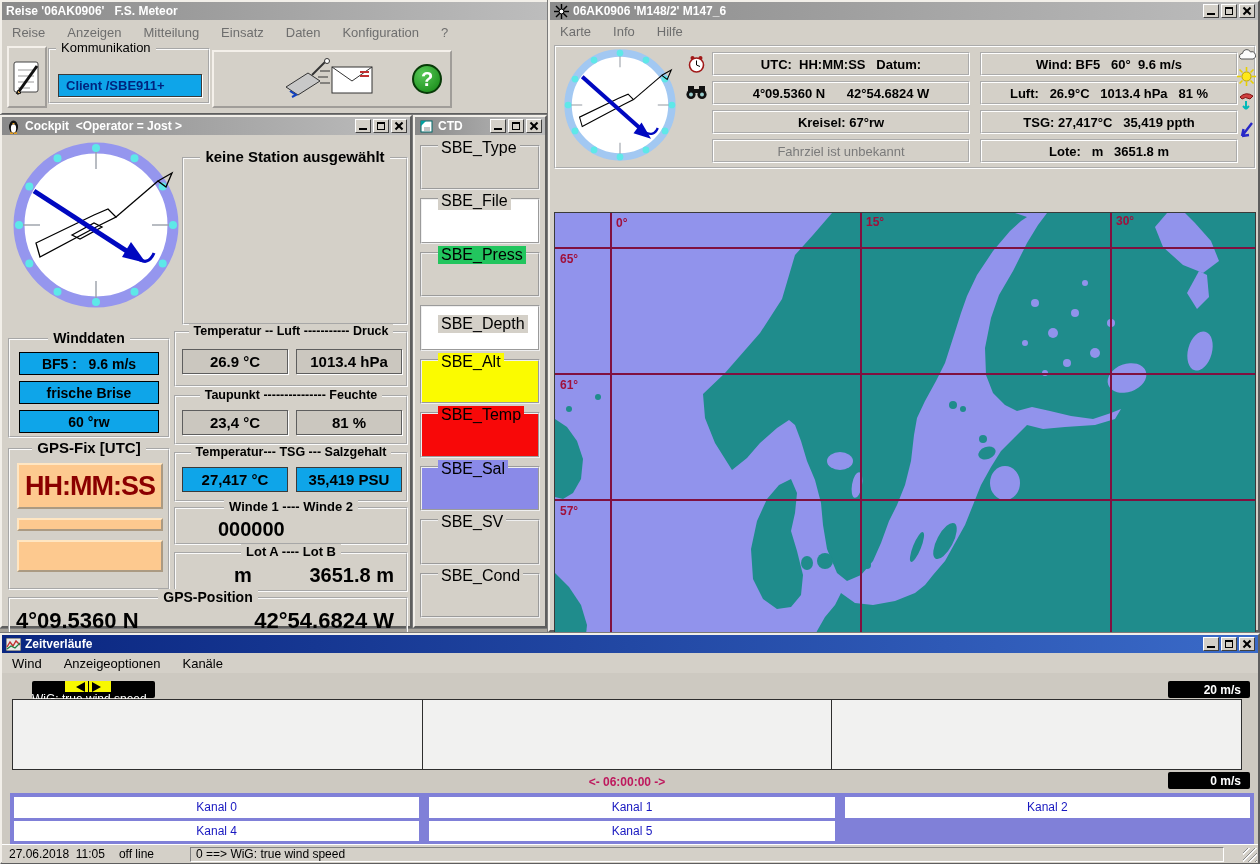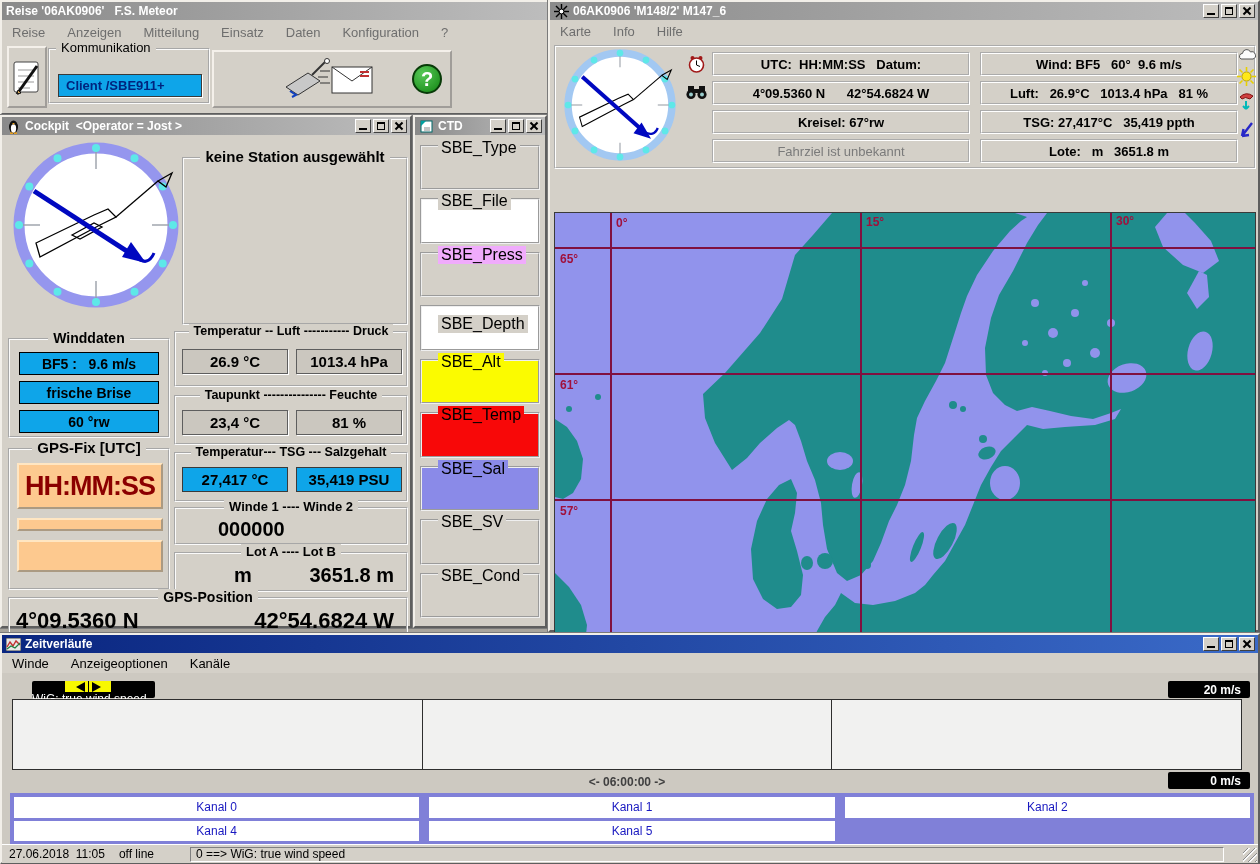--- a/index.html
+++ b/index.html
@@ -281,21 +281,21 @@
   <div style="display:flex;flex-direction:column;gap:8px;padding:10px 5px 8px 5px;height:491px;">
     <div class="ctd-sec">
         <span class="ctd-lbl" style="background: rgb(212, 208, 200);">SBE_Type</span>
         <div style="height: 100%; background: rgb(212, 208, 200);"></div>
       </div>
     <div class="ctd-sec">
         <span class="ctd-lbl" style="background:#D4D0C8;">SBE_File</span>
         <div style="height: 100%; background: rgb(255, 255, 255);"></div>
       </div>
     <div class="ctd-sec">
-        <span class="ctd-lbl" style="background: #f0abfc; text-align: right;">SBE_Press</span>
+        <span class="ctd-lbl" style="background: #22c55e; text-align: right;">SBE_Press</span>
         <div style="height: 100%; background: rgb(212, 208, 200);"></div>
       </div>
     <div class="ctd-sec">
         <span class="ctd-lbl" style="background:#D4D0C8;margin-top:16px;">SBE_Depth</span>
         <div style="height: 100%; background: rgb(255, 255, 255);"></div>
       </div>
     <div class="ctd-sec">
         <span class="ctd-lbl" style="background: rgb(251, 251, 0);">SBE_Alt</span>
         <div style="height: 100%; background: rgb(251, 251, 0);"></div>
       </div>
@@ -540,21 +540,21 @@
         </span>
       <span class="winbtn">
           <span class="g-max"></span>
         </span>
       <span class="winbtn">
           <span class="g-close"></span>
         </span>
     </span>
   </div>
   <div class="menubar" style="padding:3px 10px 2px 10px;">
-    <span class="mitem">Winde</span>
+    <span class="mitem">Wind</span>
     <span class="mitem">Anzeigeoptionen</span>
     <span class="mitem">Kanäle</span>
   </div>
   <div style="position:relative;height:190px;background:#CDC9C1;">
 
     <div class="pill" style="left:30px;top:8px;">
       <span class="pill-sq"></span>
       <span class="pill-yellow">
         <span class="tri-l"></span>
         <span class="pill-div"></span>
@@ -564,21 +564,21 @@
     </div>
     <div class="badge" style="left:1166px;top:8px;">20 m/s</div>
 
     <div class="chart" style="left:10px;top:26px;width:1230px;height:71px;">
       <div class="chart-pane"></div>
       <div class="chart-pane"></div>
       <div class="chart-pane"></div>
     </div>
 
     <div class="badge" style="left:1166px;top:99px;">0 m/s</div>
-    <div style="position:absolute;left:540px;top:102px;width:170px;text-align:center;font-weight:bold;font-size:12px;color:#404040;white-space:pre;">&lt;- 06:00:00 -&gt;</div>
+    <div style="position:absolute;left:540px;top:102px;width:170px;text-align:center;font-weight:bold;font-size:12px;color:#be185d;white-space:pre;">&lt;- 06:00:00 -&gt;</div>
 
     <div class="kanalwrap" style="left:8px;top:120px;width:1244px;height:52px;">
       <div class="kanal">Kanal 0</div>
       <div class="kanal">Kanal 1</div>
       <div class="kanal">Kanal 2</div>
       <div class="kanal">Kanal 4</div>
       <div class="kanal">Kanal 5</div>
     </div>
 
     <div class="sbar">

